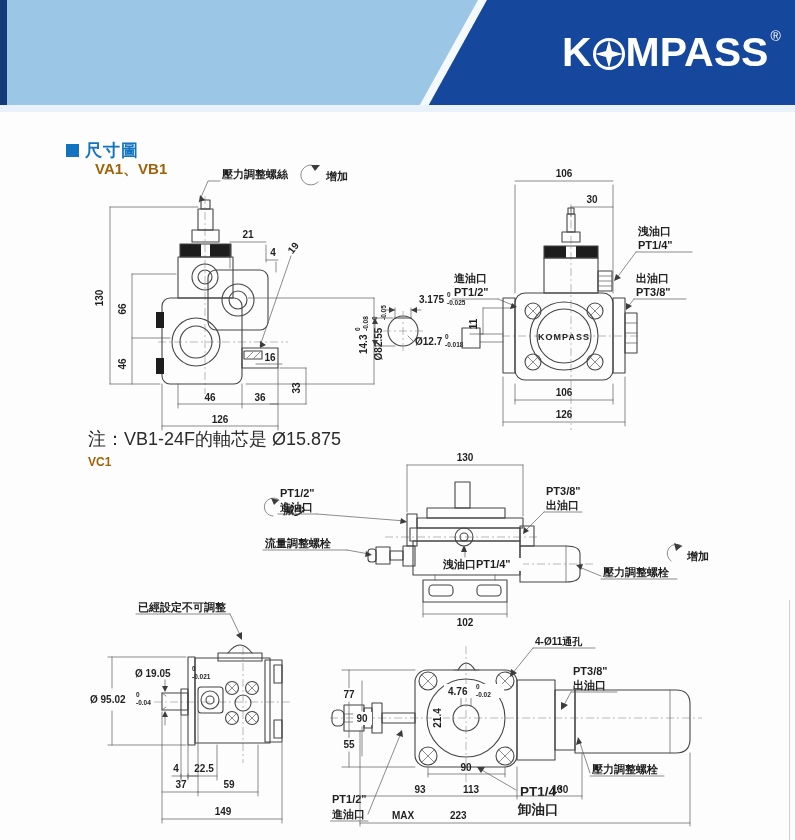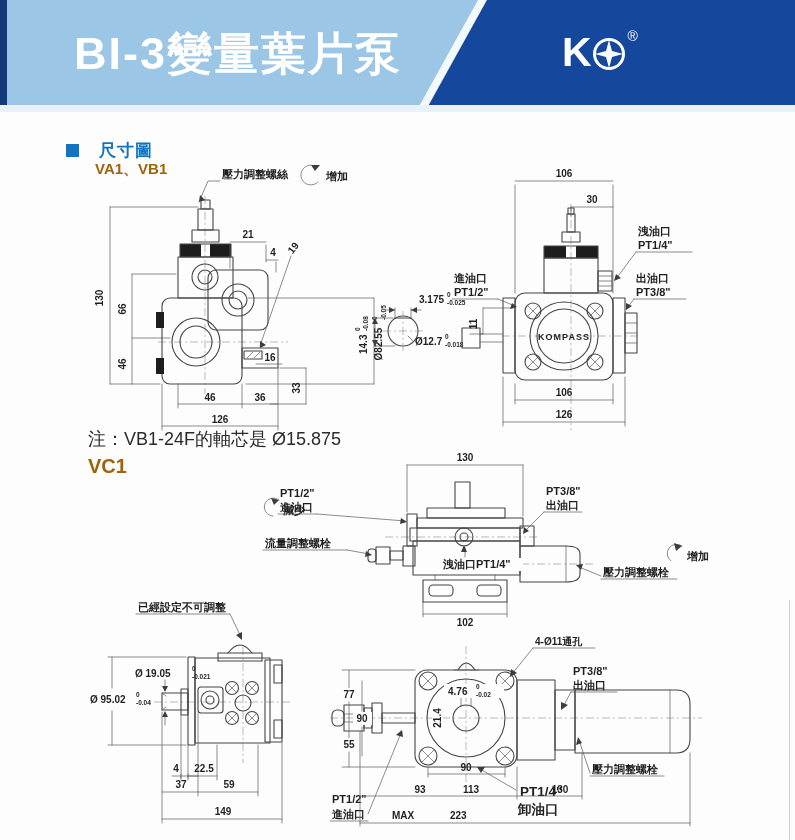--- a/index.html
+++ b/index.html
@@ -12,21 +12,21 @@
            transform:skewX(-29deg);transform-origin:top left}
   .hdr-navy{position:absolute;left:487px;top:0;width:420px;height:105px;background:#15479c;
            transform:skewX(-29deg);transform-origin:top left}
   .hdr-title{position:absolute;left:74px;top:24px;font-size:45px;font-weight:bold;color:#ffffff;
            letter-spacing:2px;white-space:nowrap}
   .hdr-logo{position:absolute;left:562px;top:30px;display:flex;align-items:flex-start;color:#fff}
   .hdr-logo .lt{font-size:41px;font-weight:800;line-height:44px;letter-spacing:0px}
   .hdr-logo .reg{font-size:14px;margin-top:-2px;margin-left:2px}
   .hdr-strip{position:absolute;left:0;top:105px;width:795px;height:7px;background:#e9f2fa}
   
-  .sec{position:absolute;left:66px;top:139px;display:flex;align-items:center;gap:20px}
+  .sec{position:absolute;left:66px;top:139px;display:flex;align-items:center;gap:6px}
   .sec .sq{width:13px;height:13px;background:#1274c0}
   .sec .tx{font-size:17px;font-weight:bold;color:#1274c0;letter-spacing:1px}
   .sub{position:absolute;font-weight:bold;color:#a16207}
   .note{position:absolute;left:88px;top:427px;font-size:18px;color:#2b2b2b}
   .edgeline{position:absolute;left:789px;top:600px;width:1px;height:240px;background:#b9b9b9;opacity:.65}
   
   svg.draw{position:absolute}
   svg .ln{fill:none;stroke:#454545;stroke-width:1.1;stroke-linecap:round;stroke-linejoin:round}
   svg .th{fill:none;stroke:#5a5a5a;stroke-width:.7;stroke-linecap:round}
   svg .blk{fill:#1d1d1d;stroke:none}
@@ -42,40 +42,40 @@
 </style>
 </head>
 <body>
 
 <div id="page">
 
   <div class="hdr-band">
     <div class="hdr-gap"></div>
     <div class="hdr-navy"></div>
     <div class="hdr-edge"></div>
-    <div class="hdr-title">BI-3變量葉片泵</div>
     <div class="hdr-logo">
       <span class="lt">K</span>
       <svg width="34" height="34" viewBox="0 0 34 34" style="margin-top:7px">
         <circle cx="17" cy="17" r="16" fill="#ffffff"></circle>
         <circle cx="17" cy="17" r="13" fill="#15479c"></circle>
         <polygon points="17,3 20,14 31,17 20,20 17,31 14,20 3,17 14,14" fill="#ffffff"></polygon>
       </svg>
+      <span class="lt">MPASS</span>
       <span class="reg">®</span>
     </div>
   </div>
   <div class="hdr-strip"></div>
 
   <div class="sec">
     <div class="sq"></div>
     <div class="tx">尺寸圖</div>
   </div>
   <div class="sub" style="left:95px;top:160px;font-size:15px">VA1、VB1</div>
   <div class="note">注：VB1-24F的軸芯是 Ø15.875</div>
-  <div class="sub" style="left:88px;top:455px;font-size:20px">VC1</div>
+  <div class="sub" style="left:88px;top:455px;font-size:12px">VC1</div>
   <div class="edgeline"></div>
 
   <svg class="draw" style="left:70px;top:152px;width:400px;height:295px" viewBox="0 0 400 295">
     <g>
       <path class="dsh" d="M135 44 V242 M88 190 H218"></path>
       <rect class="ln" x="131" y="48" width="9" height="9"></rect>
       <rect class="ln" x="128" y="57" width="15" height="21"></rect>
       <rect class="ln" x="122" y="78" width="27" height="12"></rect>
       <rect class="blk" x="110" y="92" width="21" height="13"></rect>
       <rect class="blk" x="140" y="92" width="21" height="13"></rect>

